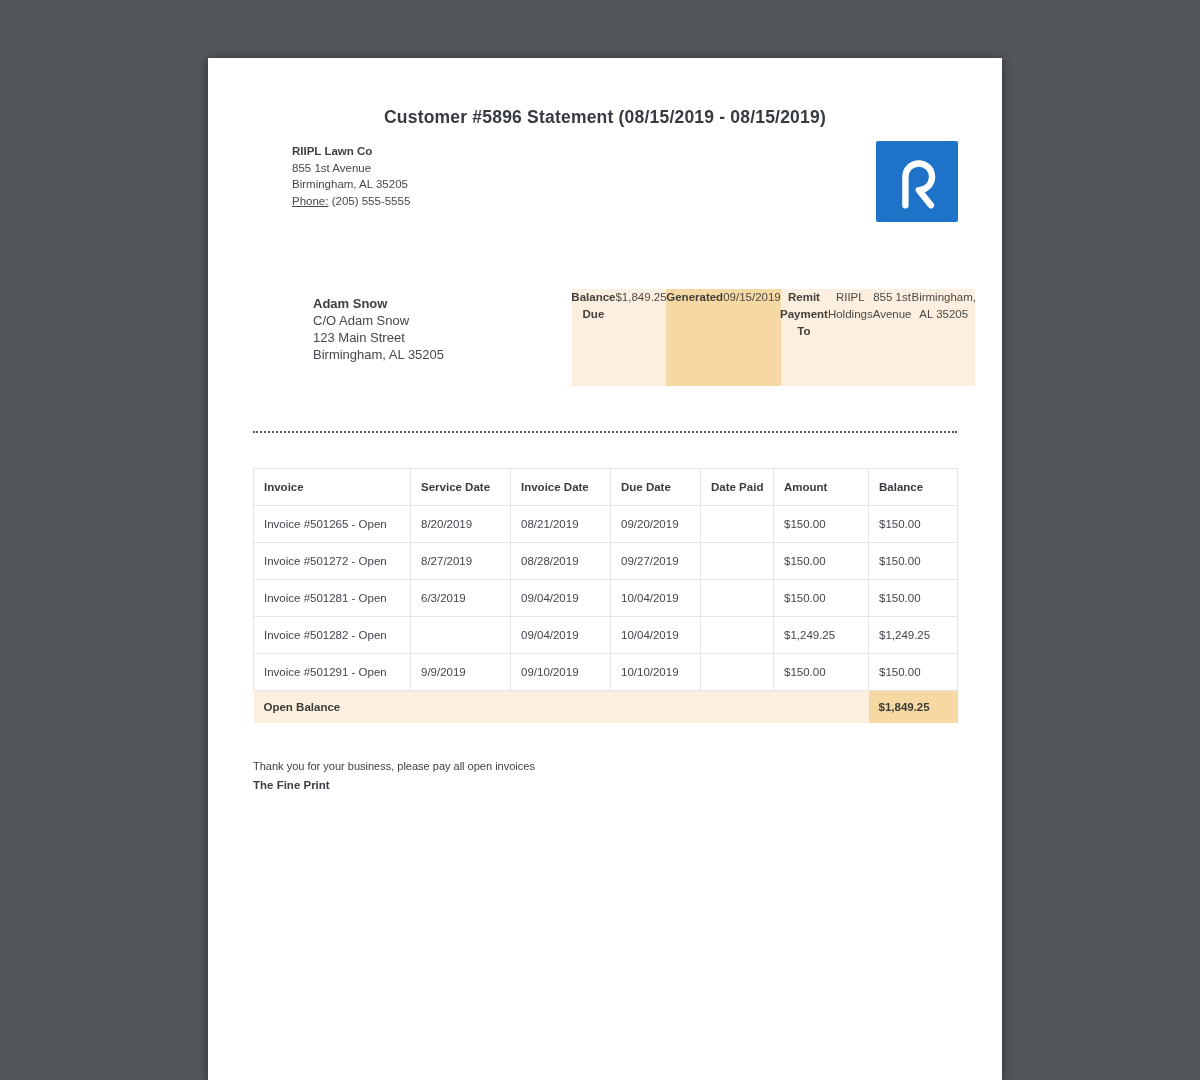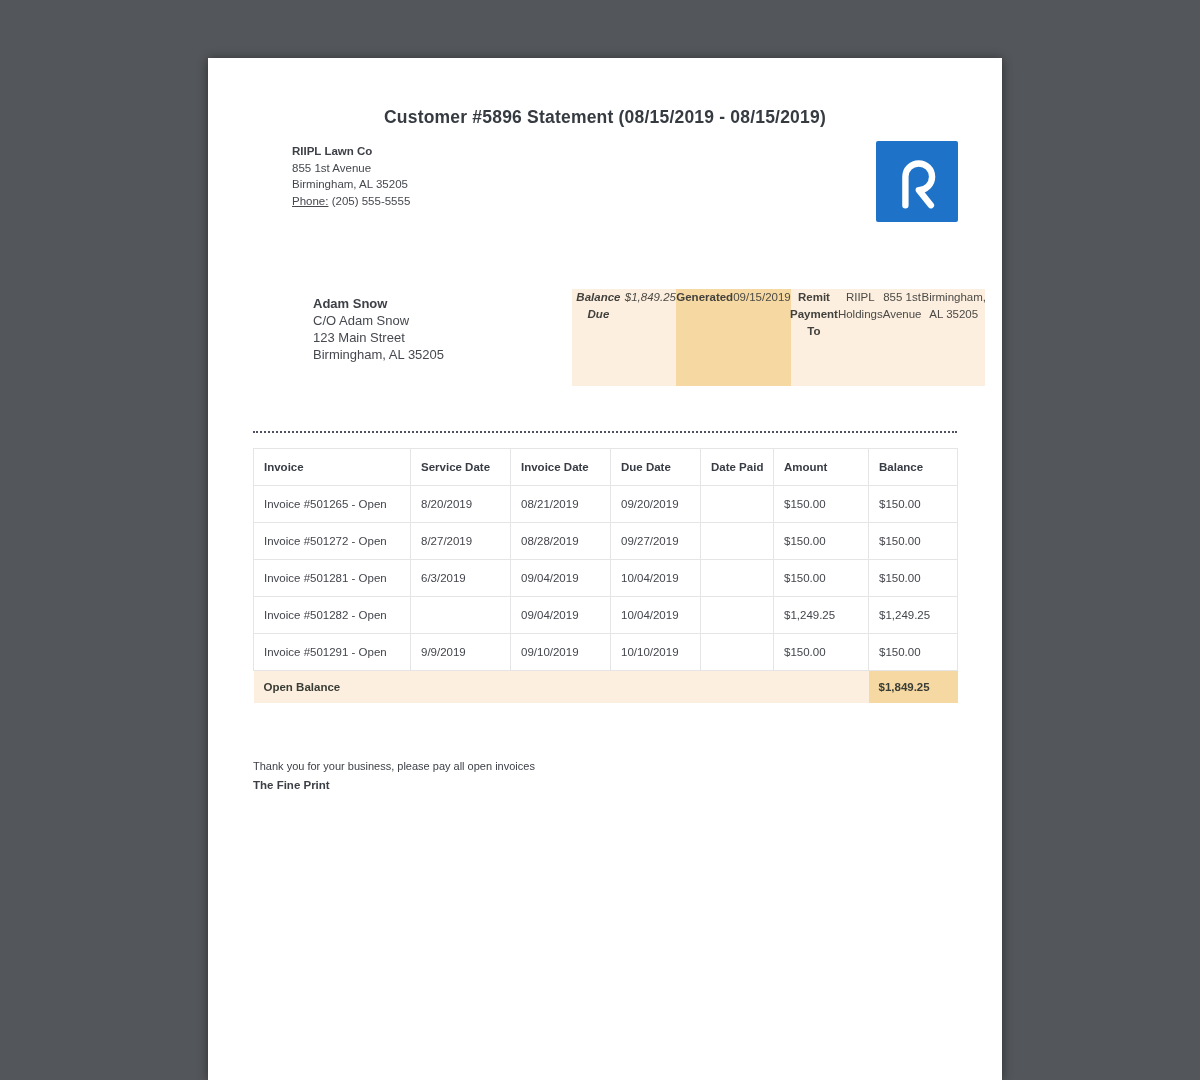--- a/index.html
+++ b/index.html
@@ -35,29 +35,29 @@
     font-size:13px; line-height:17px; color:#45484e;
   }
   .customer .name { font-weight:bold; color:#3d4046; }
   .summary { position:absolute; left:364px; top:231px; height:97px; display:flex; }
   .sum-box {
     display:flex; flex-direction:row; justify-content:center;
     text-align:center; font-size:11.5px; line-height:17px;
     color:#4b4a46; background: var(--peach-light, #fcefdf);
   }
   .sum-box .lbl { font-weight:bold; color:#42413d; }
-  .sum-box.balance   { width:104px;font-style:italic; }
+  .sum-box.balance   { width:94px; }
   .sum-box.generated { width:115px; background: var(--peach-dark, #f6d9a2); }
   .sum-box.remit     { width:194px; }
   .dotted-sep {
     position:absolute; left:45px; top:373px; width:704px; height:0;
     border-top:2px dotted #4d5264;
   }
   table.inv {
-    position:absolute; left:45px; top:390px; width:704px;
+    position:absolute; left:45px; top:410px; width:704px;
     border-collapse:collapse; font-size:11.5px; color:#42454c;
     table-layout:fixed;
   }
   table.inv th, table.inv td {
     border:1px solid #e5e5e7; text-align:left;
     padding:0 4px 0 10px; height:37px; overflow:hidden; white-space:nowrap;
   }
   table.inv th { font-weight:bold; color:#383c45; }
   table.inv tfoot td {
     border:none; background: var(--peach-light, #fcefdf);

